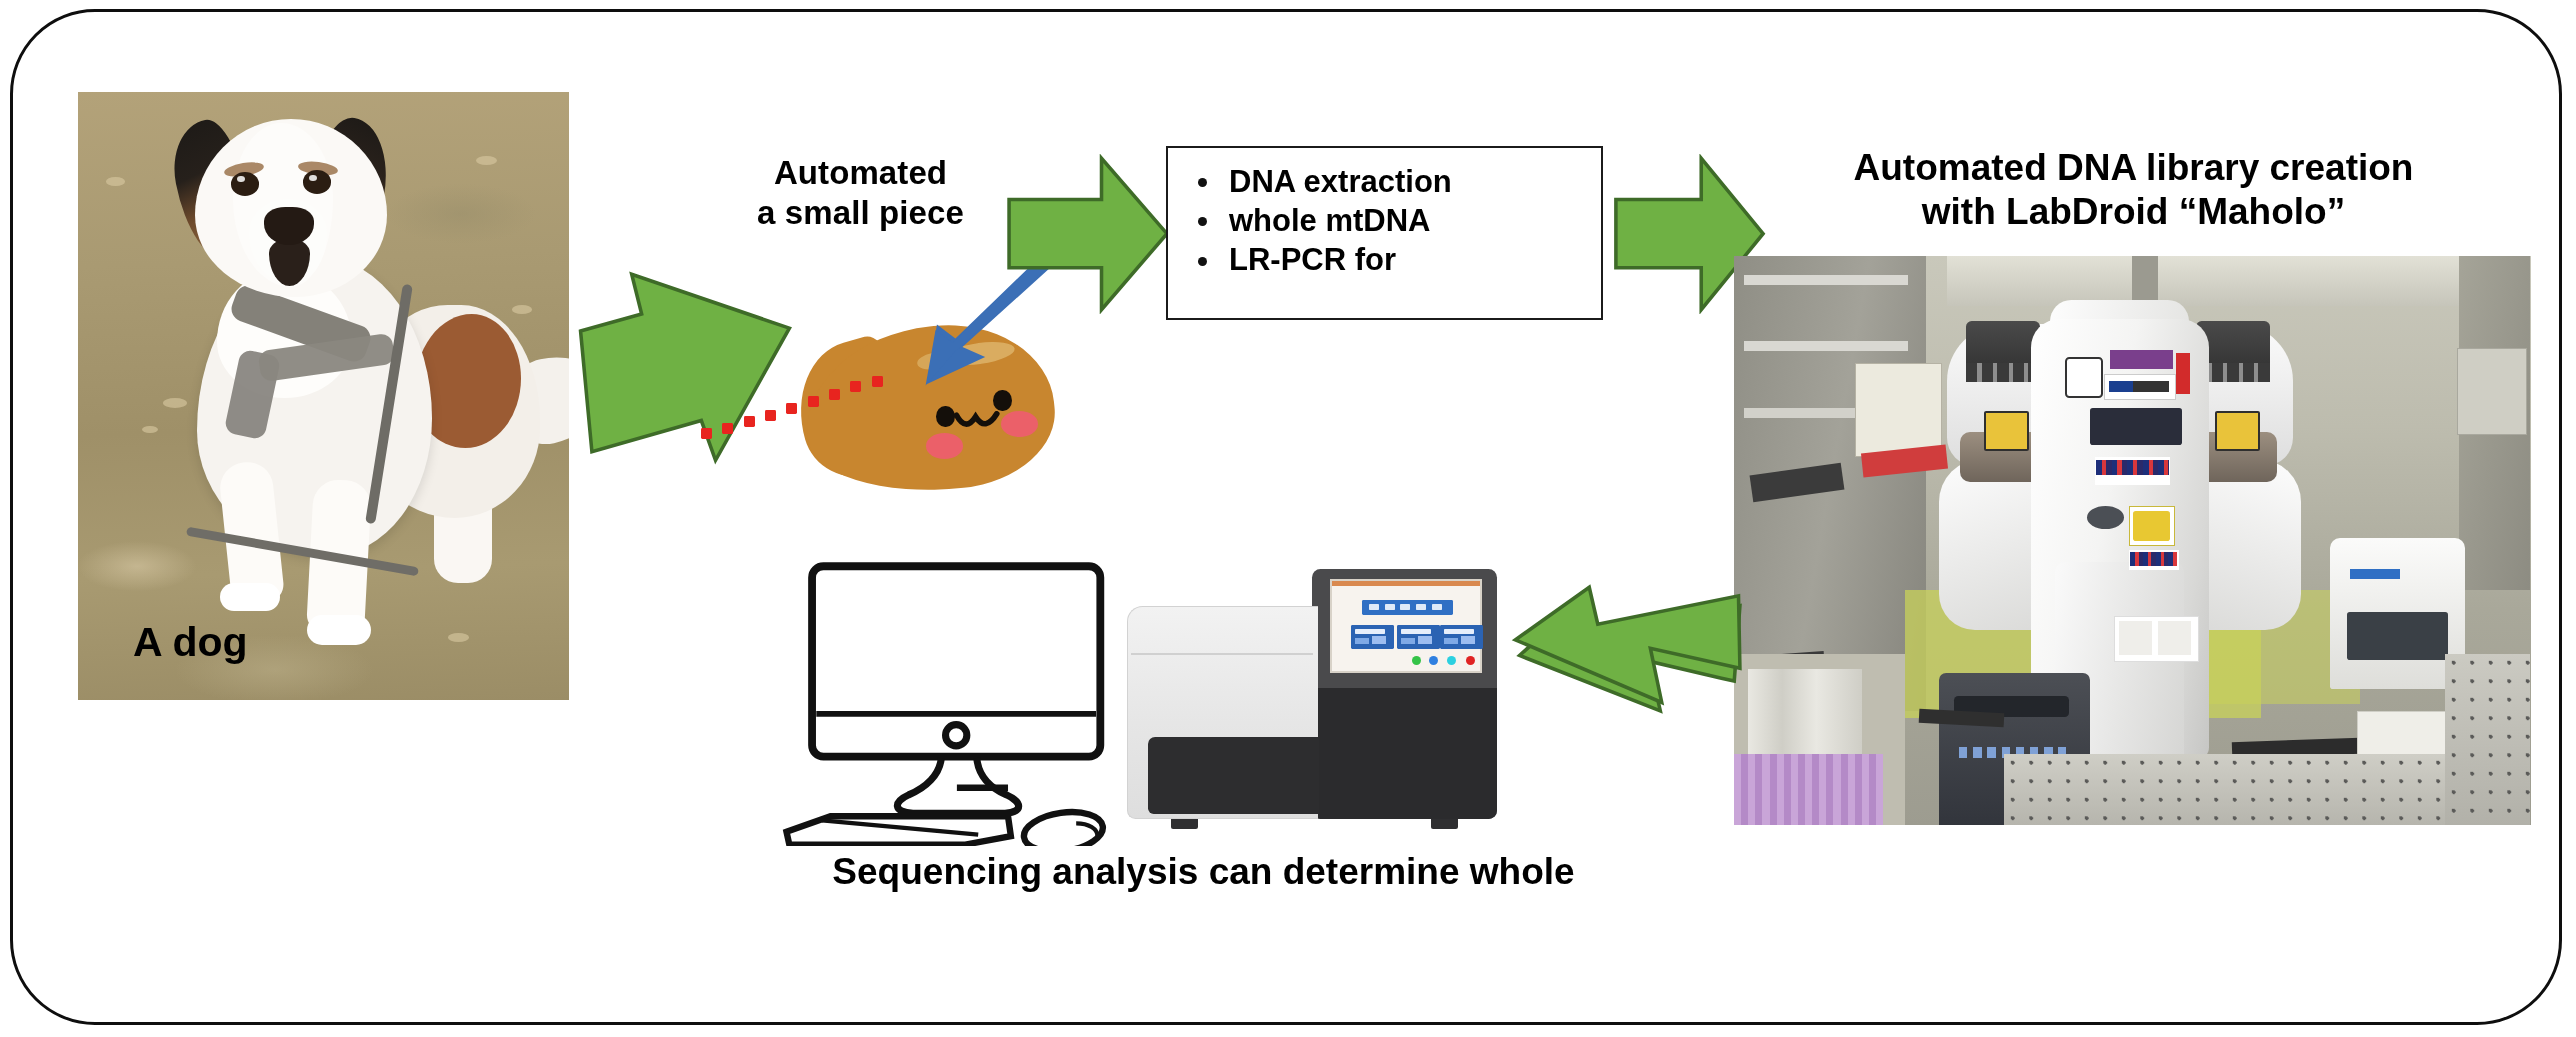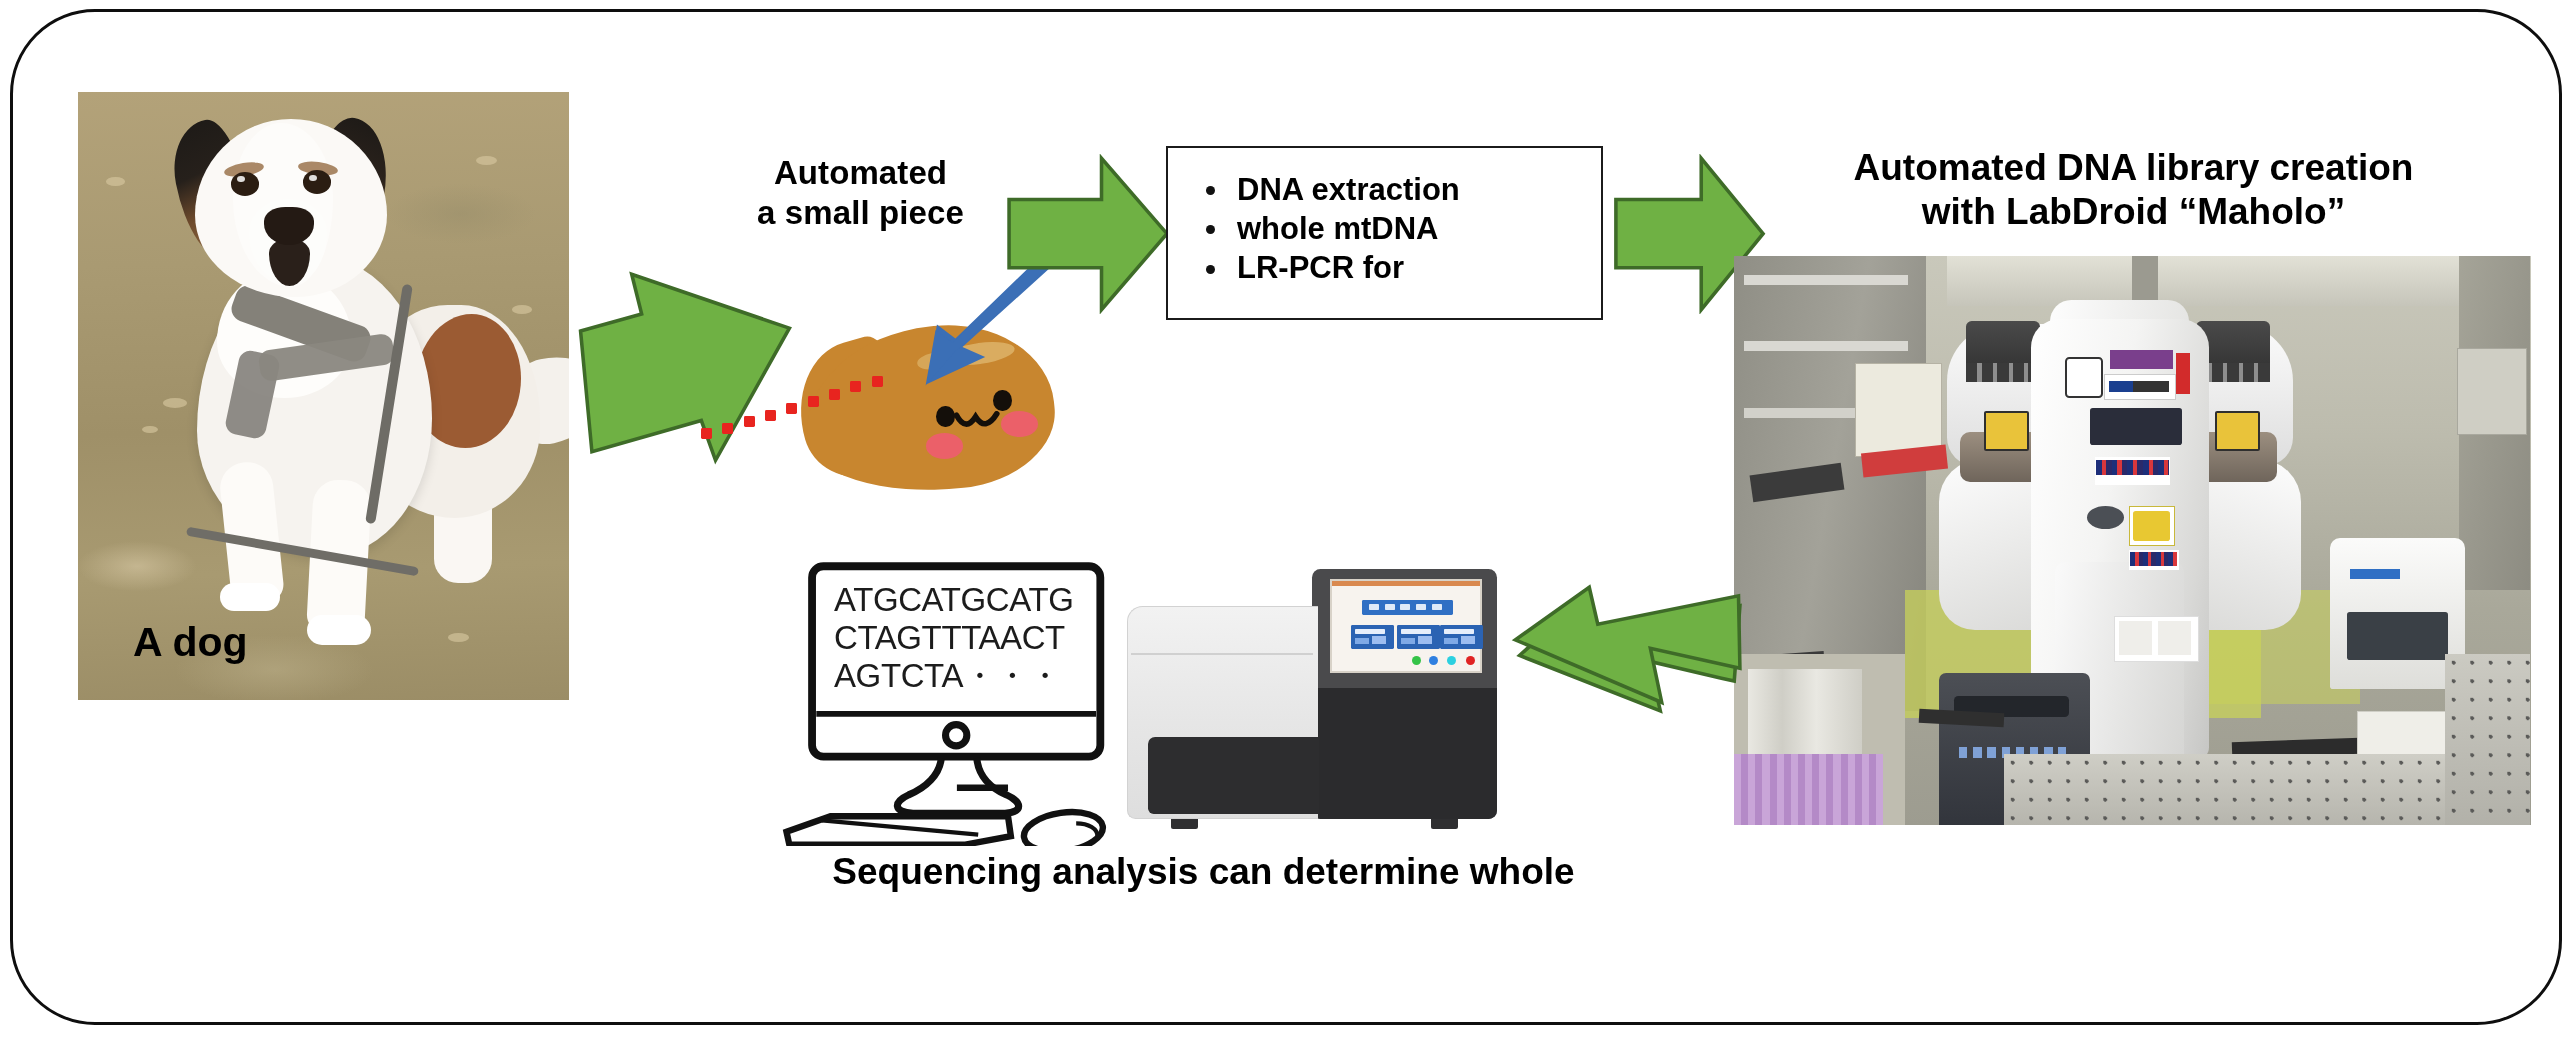--- a/index.html
+++ b/index.html
@@ -135,21 +135,21 @@
     left:677px;top:850px;width:1053px;
     font-size:37px;line-height:1.2;
   }
 
   
   #steps-box{
     left:1166px;top:146px;width:437px;height:174px;
     border:2.8px solid #1b1b1b;background:#fff;box-sizing:border-box;
   }
   #steps-box ul{
-    margin:8px;padding:15.6px 0 0 24px;list-style:none;
+    margin:0;padding:15.6px 0 0 24px;list-style:none;
   }
   #steps-box li{
     position:relative;padding-left:37px;
     font-size:31px;font-weight:bold;line-height:1.18;color:#000;
   }
   #steps-box li:before{
     content:"";position:absolute;left:5.7px;top:14.2px;
     width:9.2px;height:9.2px;border-radius:50%;background:#111;
   }
   #steps-box li + li{margin-top:2.8px;}
@@ -560,24 +560,19 @@
       <path d="M228,276 C226,300 206,318 182,328 C160,338 160,352 188,354 L318,354 C344,352 342,338 320,328 C296,318 280,300 278,276" fill="none" stroke="#111111" stroke-width="10"></path>
       <line x1="250" y1="318" x2="322" y2="318" stroke="#111111" stroke-width="9"></line>
 
       <path d="M10,380 L72,358 L322,358 L326,386 L262,398 L14,398 Z" fill="#ffffff" stroke="#111111" stroke-width="9"></path>
       <line x1="60" y1="364" x2="280" y2="384" stroke="#111111" stroke-width="6"></line>
 
       <ellipse cx="400" cy="380" rx="56" ry="27" fill="#ffffff" stroke="#111111" stroke-width="9" transform="rotate(-8 400 380)"></ellipse>
       <path d="M418,368 C436,368 448,376 448,386" fill="none" stroke="#111111" stroke-width="6"></path>
     </svg>
     
-    <div class="abs" style="left:55px;top:18.5px;width:235px;font-size:33px;line-height:1.16;color:#1c1c1c;letter-spacing:-0.4px;">
-      <div>ATGCATGCATG</div>
-      <div>CTAGTTTAACT</div>
-      <div>AGTCTA・・・</div>
-    </div>
   </div>
 
   <div class="abs bold ctr" id="bottom-caption">
     <div>Sequencing analysis can determine whole</div>
   </div>
 </div>
 
 
 </body></html>

